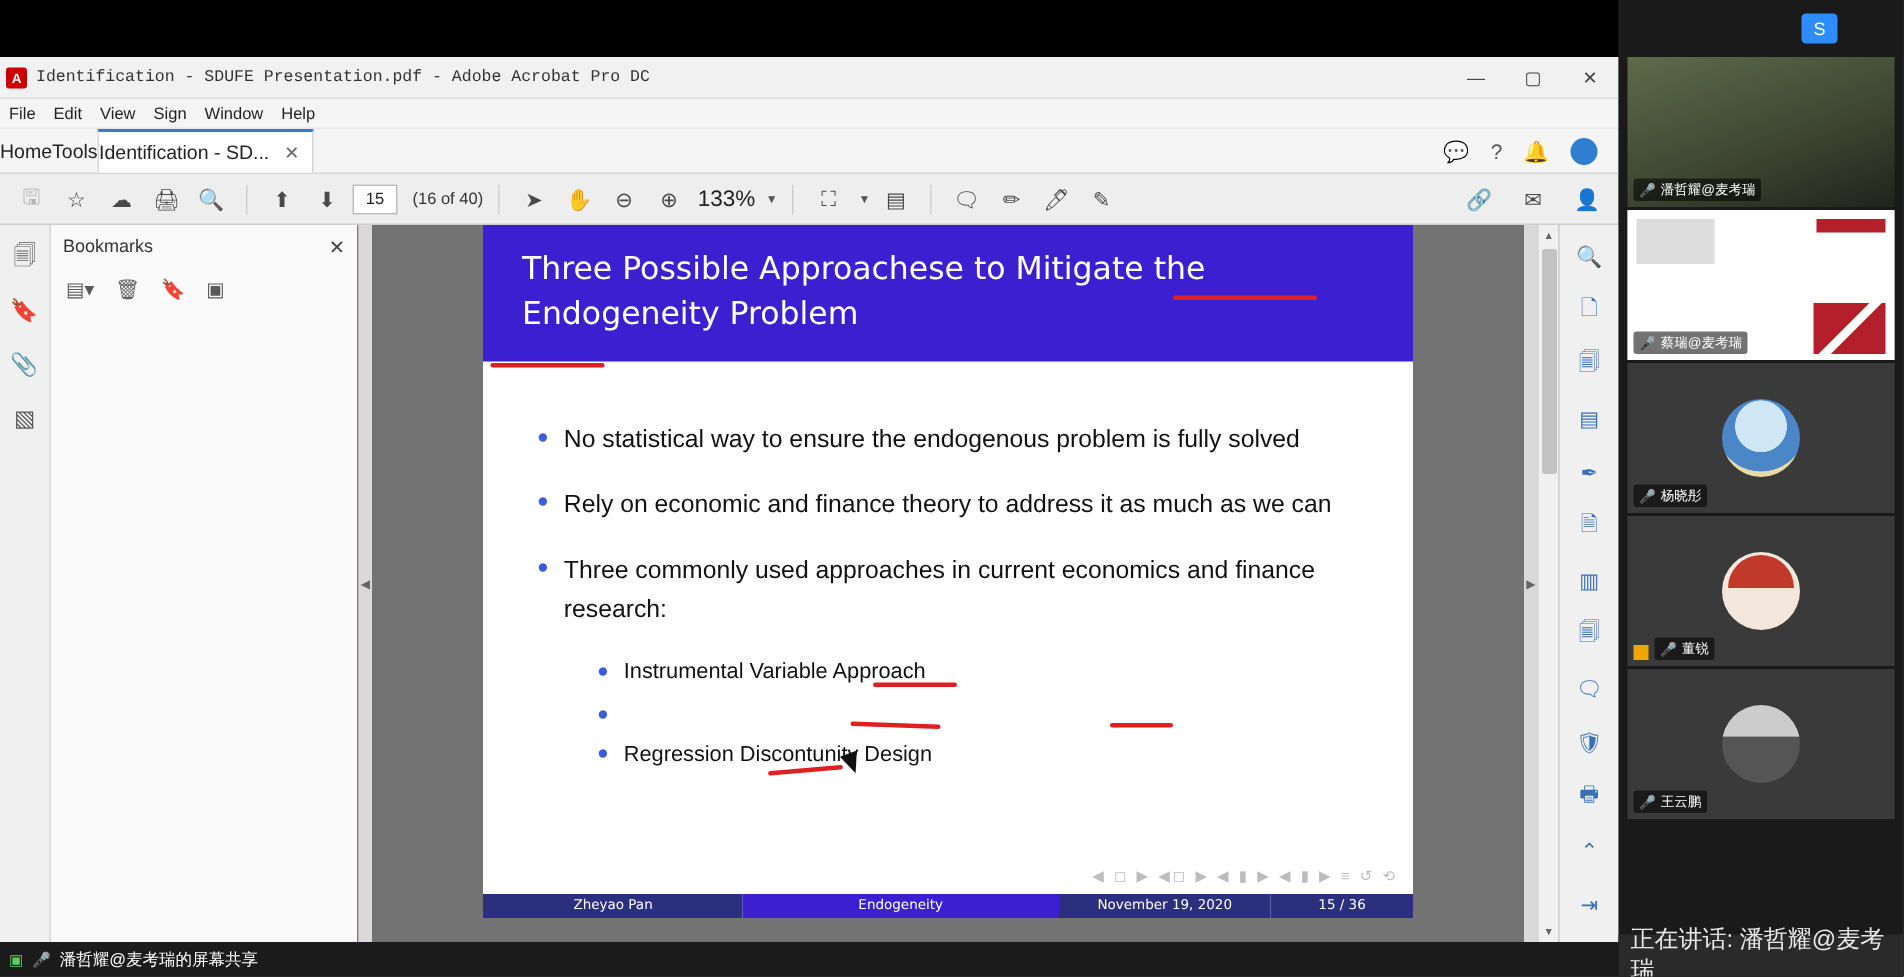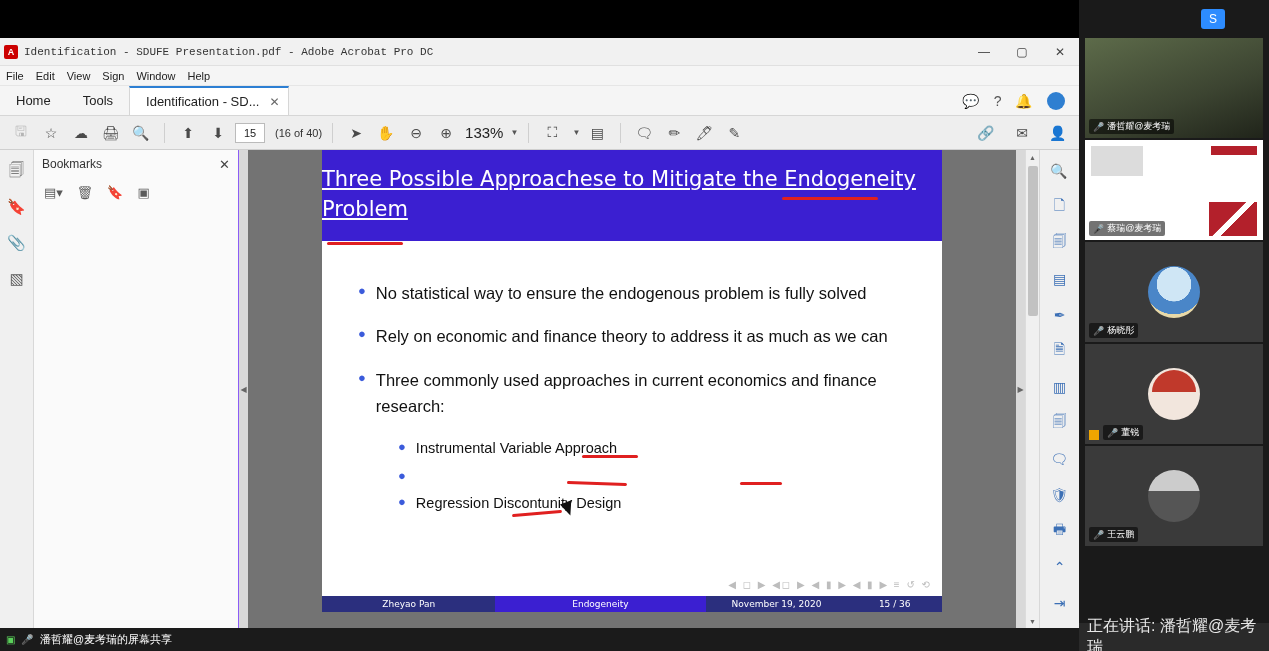--- a/index.html
+++ b/index.html
@@ -38,21 +38,21 @@
     height: 20px; background: #f5f5f5; display: flex; align-items: center;
     padding-left: 6px; gap: 12px; border-bottom: 1px solid #e6e6e6;
   }
   .menubar span { font-size: 11px; color: #222; }
 
   .tabbar {
     height: 30px; background: #f5f5f5; display: flex; align-items: stretch;
     border-bottom: 1px solid #d6d6d6;
   }
   .tabitem {
-    display: flex; align-items: center; padding: 0 16px; font-size: 13px; color: #222;
+    display: flex; align-items: center; padding: 0 0; font-size: 13px; color: #222;
   }
   .tabitem.doc {
     background: #fff; border-left: 1px solid #d6d6d6; border-right: 1px solid #d6d6d6;
     border-top: 2px solid #2d7fd3; padding-right: 8px;
   }
   .tabclose { margin-left: 10px; font-size: 12px; color: #666; }
   .tabbar-right { margin-left: auto; display: flex; align-items: center; gap: 14px; padding-right: 14px; }
   .tabbar-right .ic { font-size: 14px; color: #555; }
   .avatar-dot { width: 18px; height: 18px; border-radius: 50%; background: #2f7fd1; }
 
@@ -100,24 +100,23 @@
   .dv-handle-l, .dv-handle-r {
     width: 9px; background: #d9d9d9; display: flex; align-items: center; justify-content: center;
     font-size: 8px; color: #666;
   }
   .page-wrap { flex: 1; display: flex; justify-content: center; align-items: flex-start;
                background: #737373; overflow: hidden; position: relative; }
   .slide {
     width: 620px; height: 462px; background: #fff; position: relative; margin-top: 0;
   }
   .slide-title {
-    background: #3b1fd1; color: #fff; padding: 14px 16px 16px 0;
+    background: #3b1fd1; color: #fff; padding: 14px 16px 16px 26px;
     font-size: 21px; line-height: 1.45; font-weight: 400;
     font-family: "DejaVu Sans", sans-serif;
-    text-decoration: underline;
   }
   .slide-body { padding: 40px 20px 0 36px; }
   .bullet-row { display: flex; align-items: flex-start; margin-bottom: 18px; }
   .bdot { color: #3b5bdb; font-size: 13px; line-height: 20px; margin-right: 10px; }
   .btxt { font-size: 16.5px; color: #111; line-height: 1.55; font-family: Liberation Sans, sans-serif; }
   .sub { padding-left: 40px; margin-bottom: 6px; }
   .sub .btxt { font-size: 14.5px; }
   .slide-footer {
     position: absolute; left: 0; bottom: 0; width: 100%; height: 16px; display: flex;
     font-size: 9px; color: #fff; font-family: "DejaVu Sans", sans-serif;

